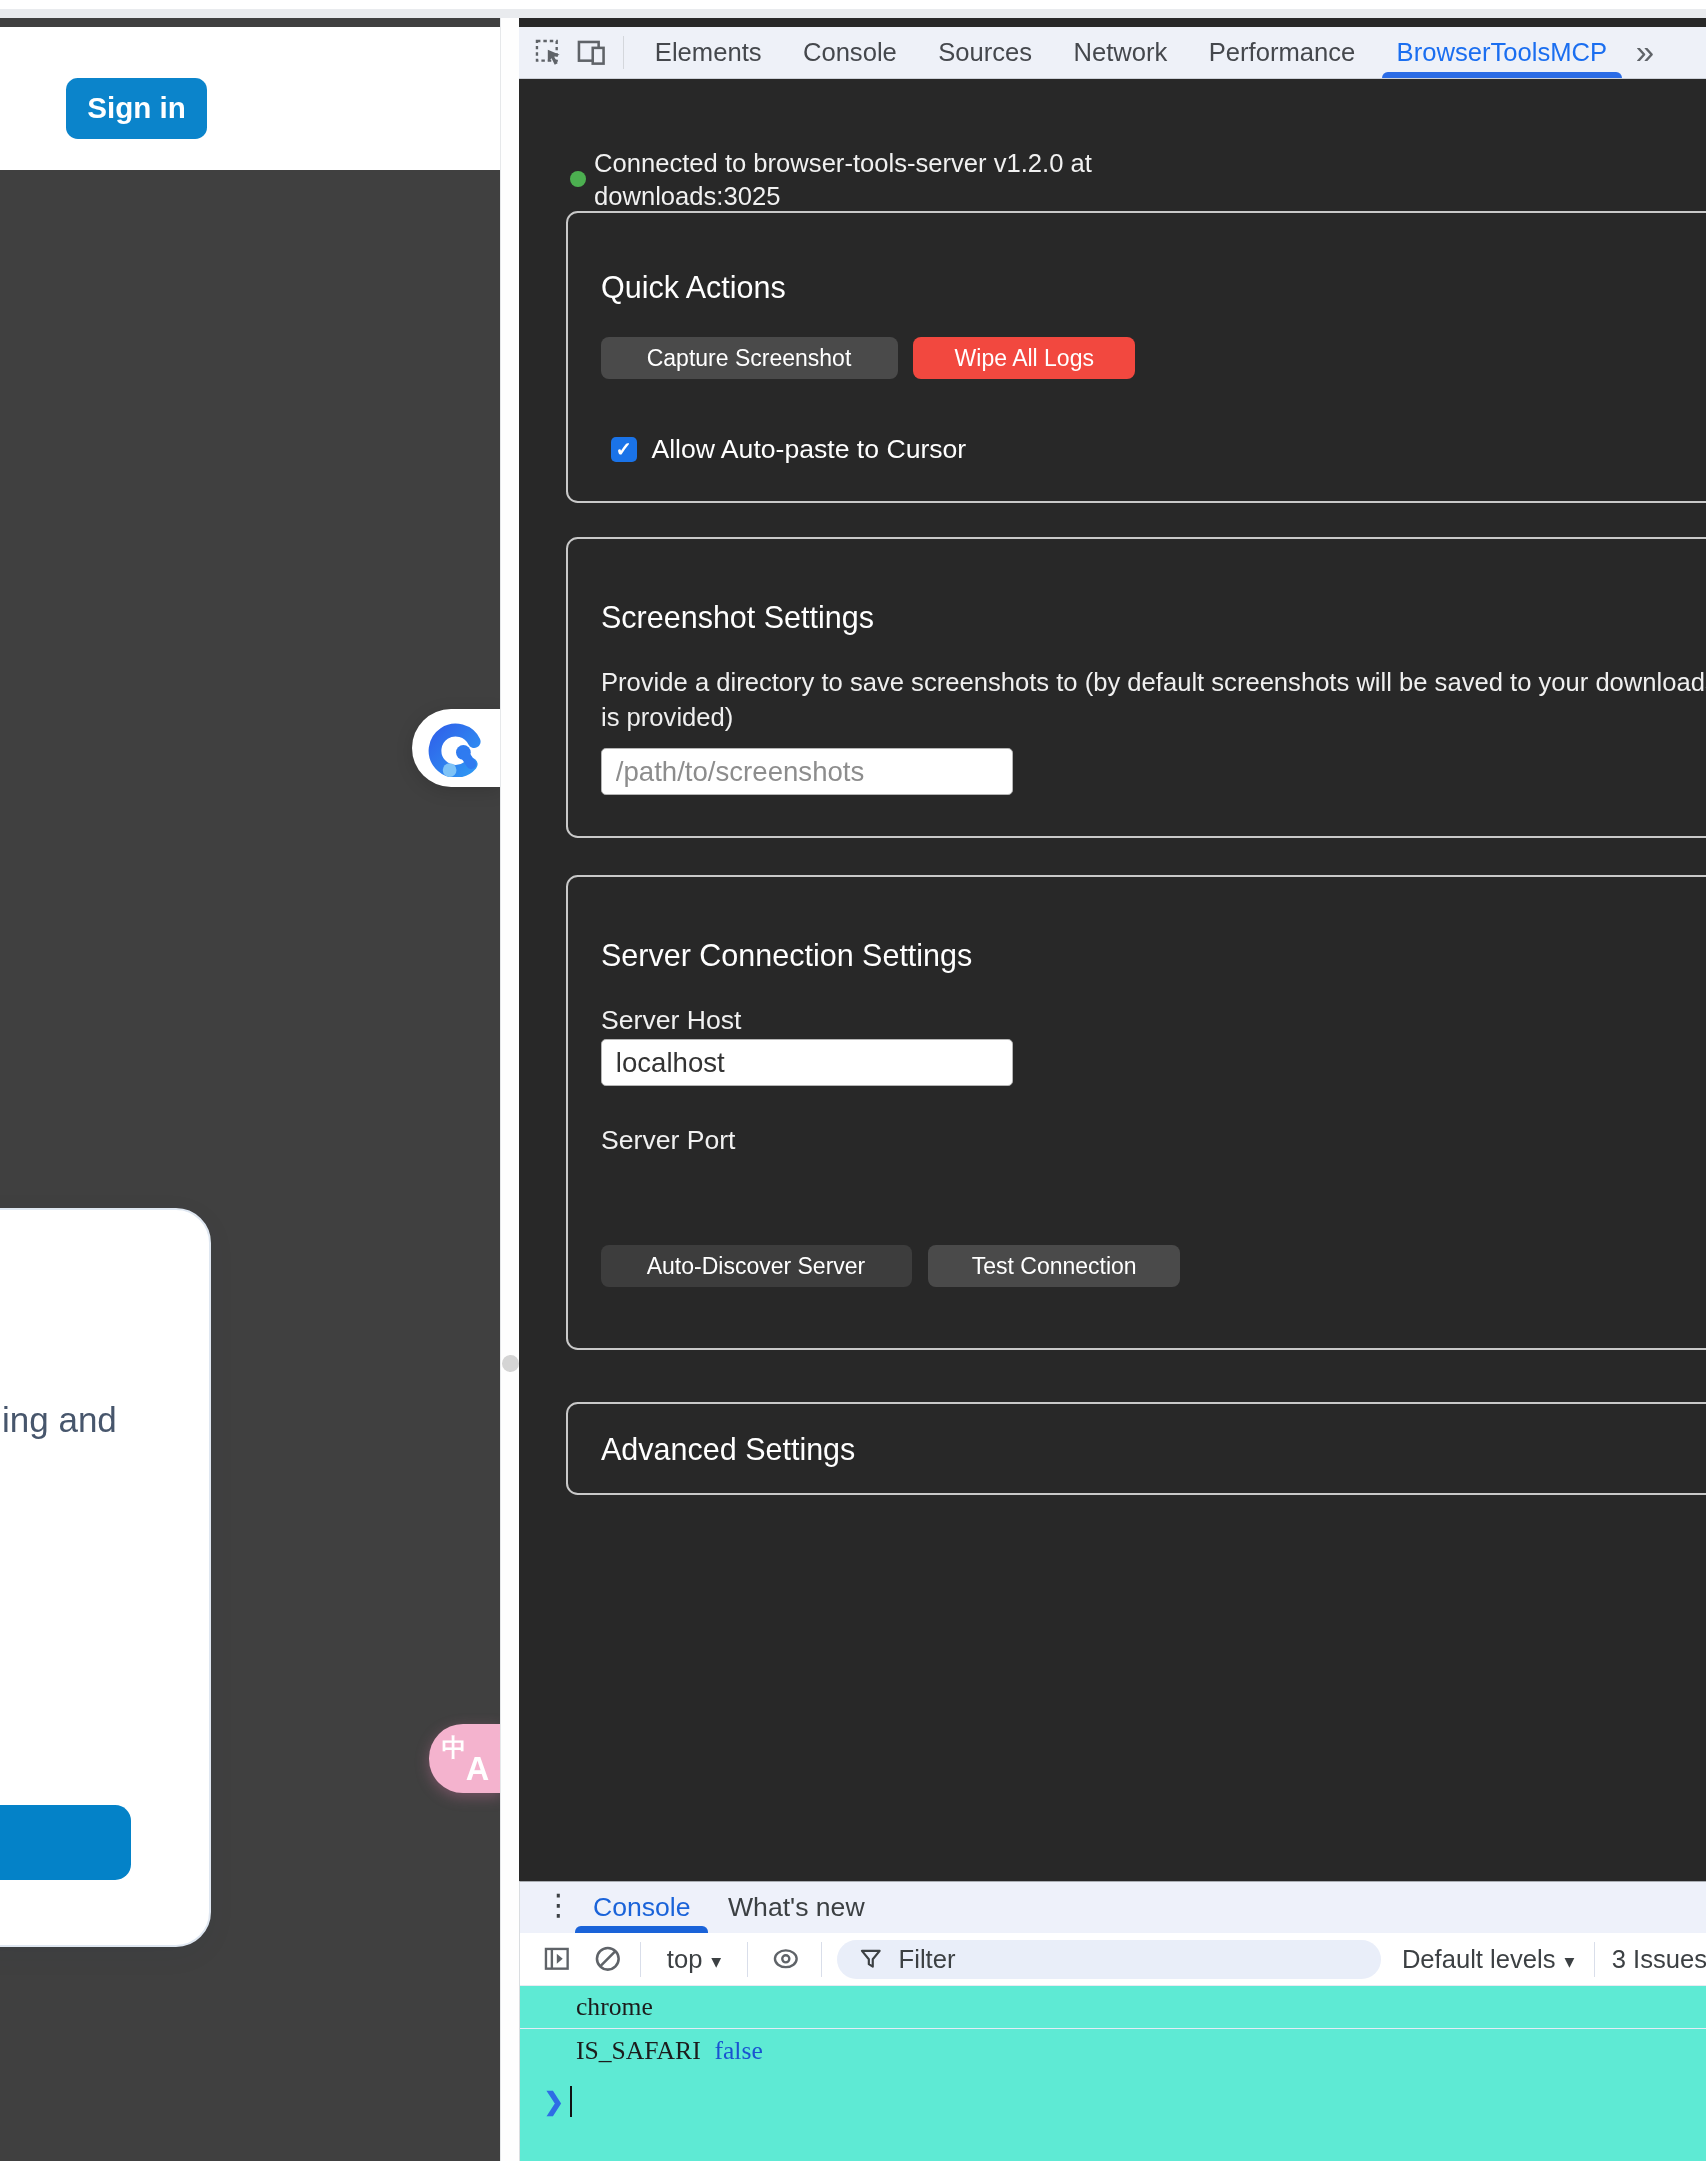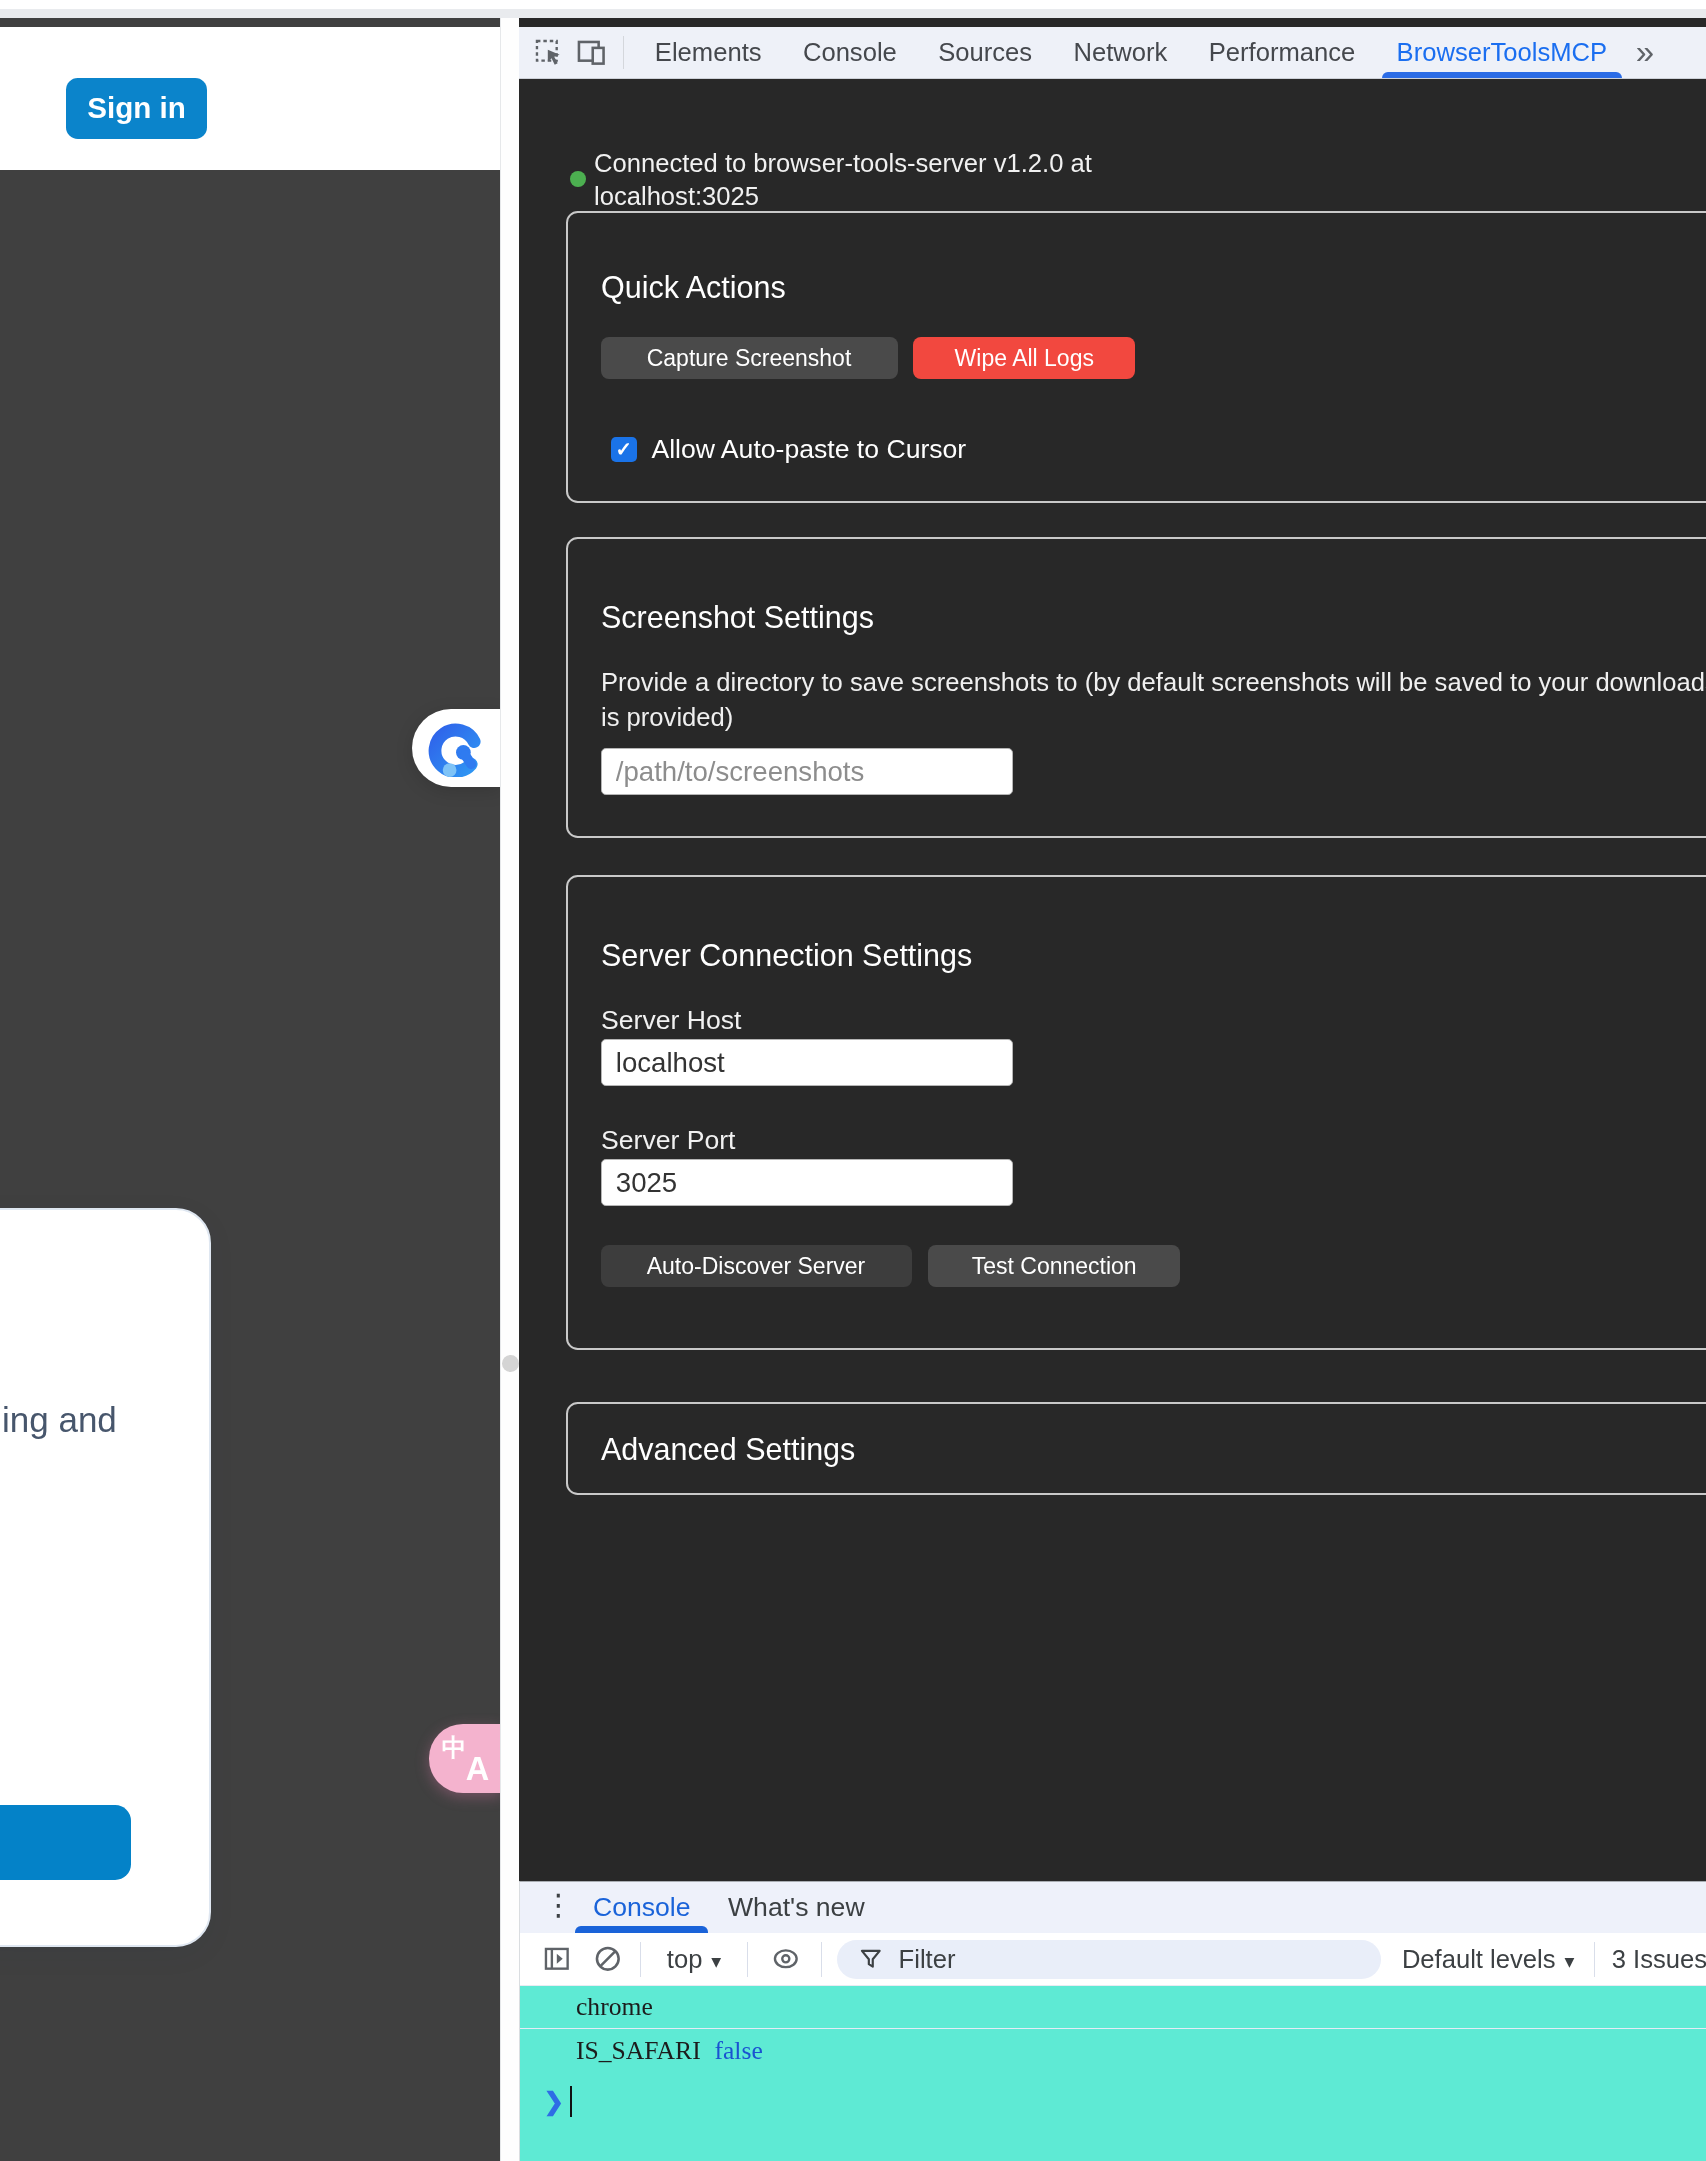--- a/index.html
+++ b/index.html
@@ -221,21 +221,21 @@
       <span>BrowserToolsMCP</span>
       <div class="tab-underline"></div>
     </div>
     <div class="more-tabs">»</div>
   </div>
 
   <div class="abs dt-panel">
     <div class="abs status-dot"></div>
     <div class="abs status-text">
       <div>Connected to browser-tools-server v1.2.0 at</div>
-      <div>localhost:3025</div>
+      <div>downloads:3025</div>
     </div>
 
     <div class="card card-qa">
       <h2 class="qa-title">Quick Actions</h2>
       <div class="qa-btnrow">
         <div class="btn btn-capture">Capture Screenshot</div>
         <div class="btn btn-wipe">Wipe All Logs</div>
       </div>
       <div class="qa-checkrow">
         <div class="checkbox">
@@ -252,21 +252,20 @@
         <div>is provided)</div>
       </div>
       <input class="text-input ss-input" type="text" placeholder="/path/to/screenshots" style="">
     </div>
 
     <div class="card card-sc">
       <h2 class="sc-title">Server Connection Settings</h2>
       <div class="sc-label lbl-host">Server Host</div>
       <input class="text-input inp-host" type="text" value="localhost" style="">
       <div class="sc-label lbl-port">Server Port</div>
-      <input class="text-input inp-port" type="text" value="3025" style="">
       <div class="sc-btnrow">
         <div class="btn btn-discover">Auto-Discover Server</div>
         <div class="btn btn-test">Test Connection</div>
       </div>
     </div>
 
     <div class="card card-adv">
       <h2 class="adv-title">Advanced Settings</h2>
     </div>
   </div>

